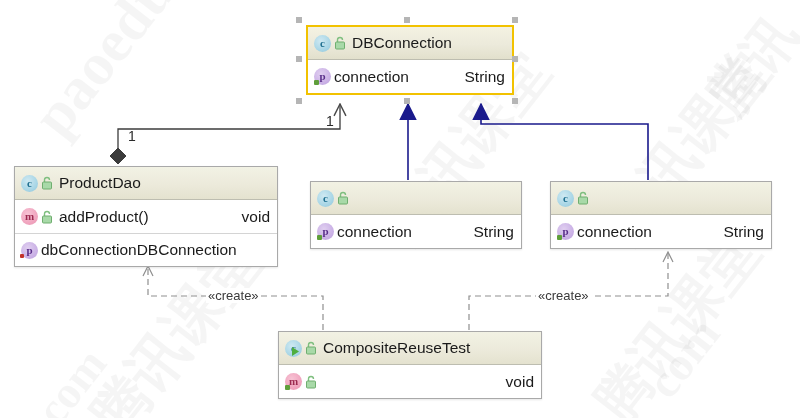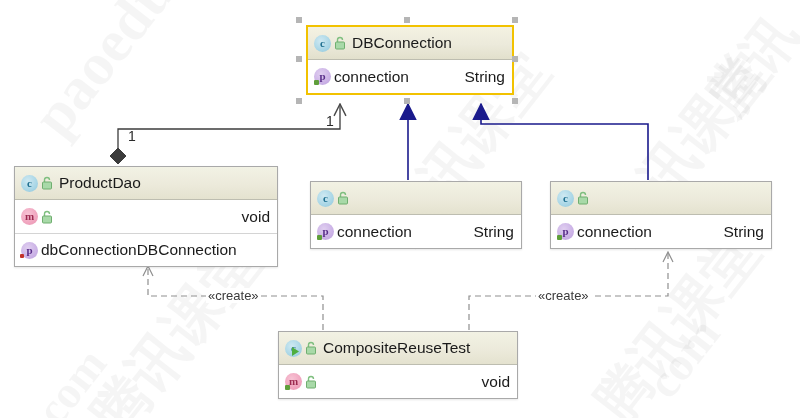--- a/index.html
+++ b/index.html
@@ -262,20 +262,21 @@
     <div class="row member">
       <span class="ico ico-m">
         <span class="glyph">m</span>
       </span>
       <span class="lock">
         <svg width="12" height="14" viewBox="0 0 12 14">
           <path d="M3.5 6 V4 a2.5 2.5 0 0 1 5 0" fill="none" stroke="#7fbf7f" stroke-width="1.4"></path>
           <rect x="1.5" y="6" width="9" height="7" rx="1" fill="#a8d9a8" stroke="#6fae6f" stroke-width="1"></rect>
         </svg>
       </span>
+      <span class="rowname">addProduct()</span>
       <span class="rowtype">void</span>
     </div>
     <div class="row member">
       <span class="ico ico-p">
         <span class="dot-private"></span>
         <span class="glyph">p</span>
       </span>
       <span class="rowname">dbConnection</span>
       <span class="rowtype" style="margin-left:-6px;">DBConnection</span>
     </div>
@@ -318,21 +319,21 @@
     <div class="row member">
       <span class="ico ico-p">
         <span class="dot-static"></span>
         <span class="glyph">p</span>
       </span>
       <span class="rowname">connection</span>
       <span class="rowtype">String</span>
     </div>
   </div>
 
-  <div class="node" style="left:278px; top:331px; width:240px;">
+  <div class="node" style="left:278px; top:331px; width:264px;">
     <div class="row header">
       <span class="ico ico-c">
         <span class="glyph">c</span>
         <span class="run-badge">
           <svg width="11" height="11" viewBox="0 0 11 11">
             <path d="M2 1 L9 5.5 L2 10 z" fill="#4fae3f"></path>
           </svg>
         </span>
       </span>
       <span class="lock">

